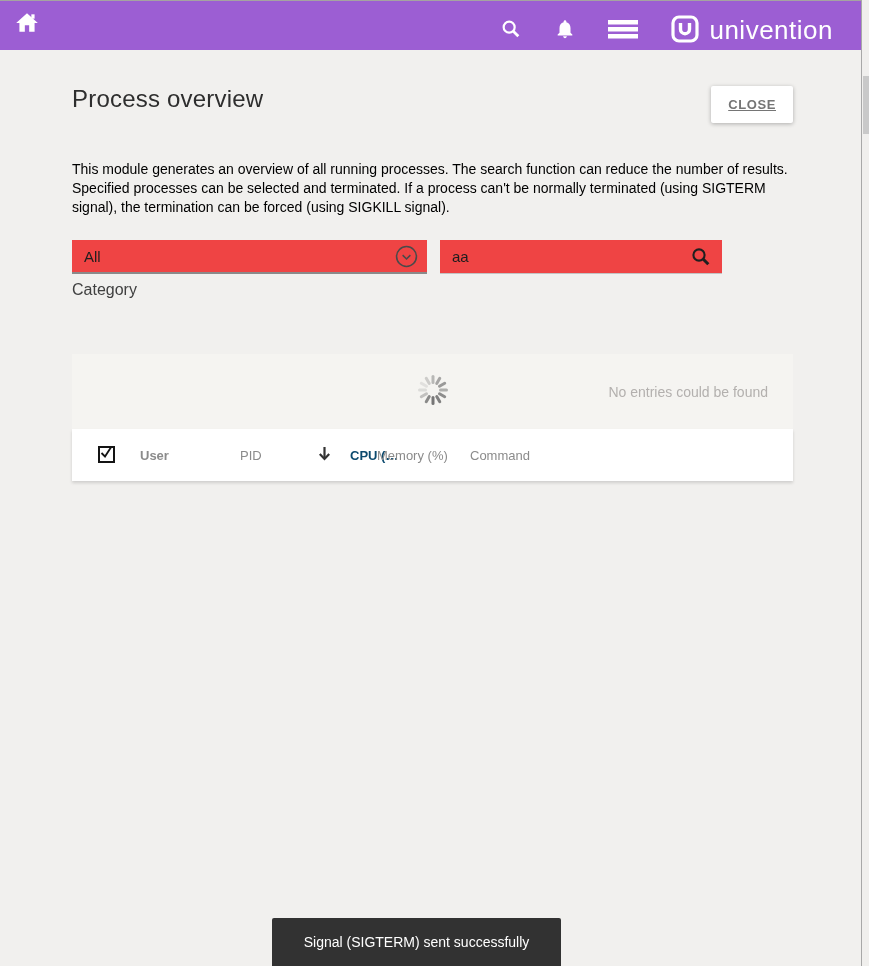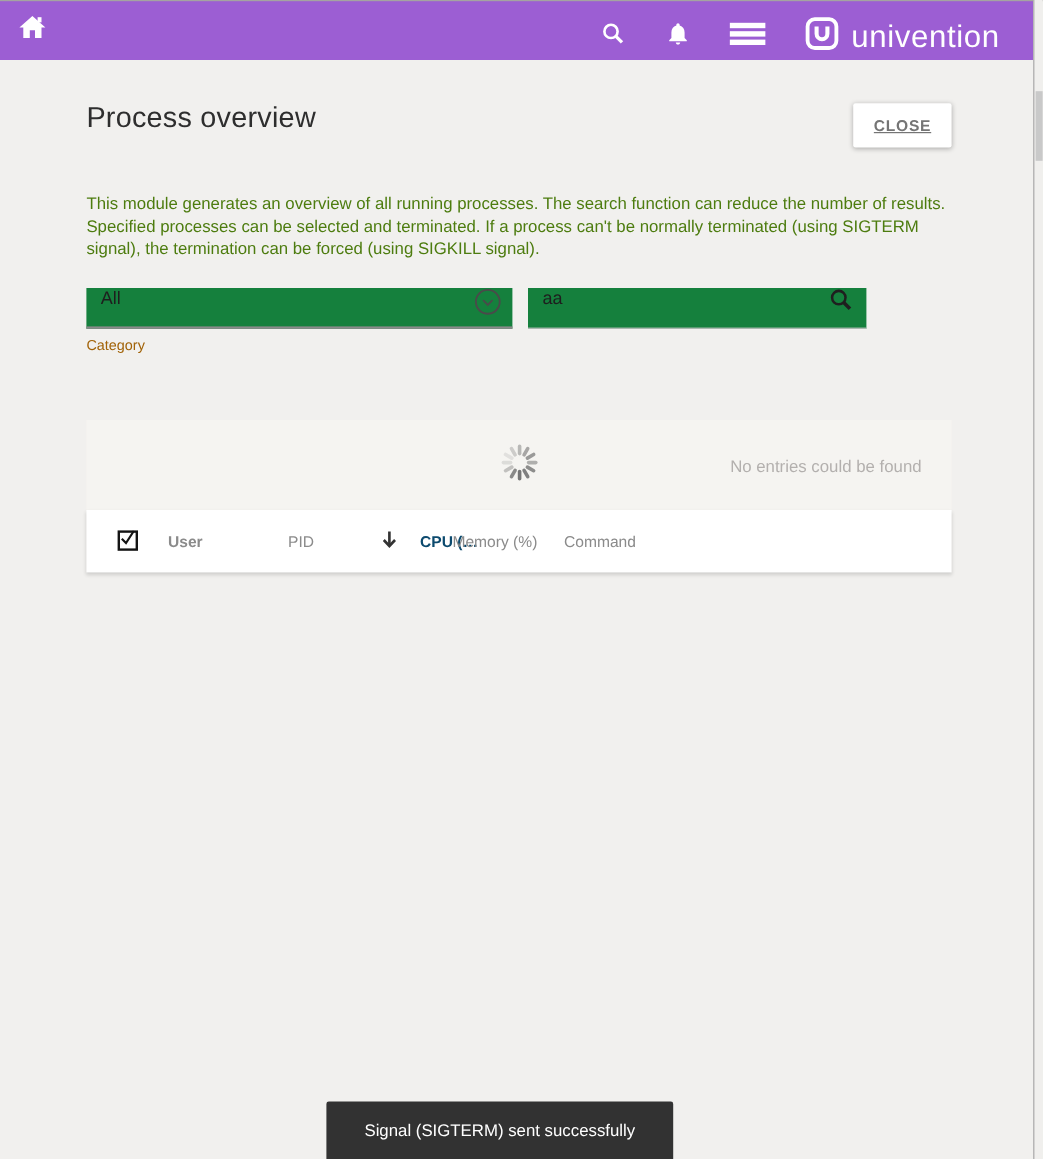--- a/index.html
+++ b/index.html
@@ -46,32 +46,32 @@
   
   .main{position:absolute;left:72px;top:50px;width:721px;}
   .title-row{margin-top:35px;display:flex;justify-content:space-between;align-items:flex-start;}
   .page-title{font-size:24px;font-weight:500;color:#2e2e2e;letter-spacing:.2px;}
   .close-btn{
     background:#fff;border:none;border-radius:2px;
     padding:11px 17px;font-family:inherit;
     font-size:13px;font-weight:bold;letter-spacing:.6px;color:#757575;
     box-shadow:0 1px 4px rgba(0,0,0,.28);cursor:pointer;margin-top:1px;text-decoration:underline;
   }
-  .description{margin-top:37px;font-size:14px;line-height:19px;color:#4d7c0f;max-width:721px;}
+  .description{margin-top:37px;font-size:14px;line-height:19px;color:#000000;max-width:721px;}
 
   .form-row{margin-top:23px;display:flex;gap:13px;}
-  .field{background:#15803d;height:34px;display:flex;align-items:flex-start;}
+  .field{background:#ef4444;height:34px;display:flex;align-items:center;}
   .field-category{width:355px;border-bottom:2px solid #8a8a8a;}
   .field-query{width:282px;border-bottom:1px solid #c3c3c3;}
   .field input{
     flex:1;border:none;outline:none;background:transparent;
     font-family:inherit;font-size:15px;color:#1e1e1e;padding-left:12px;
   }
   .field-icon{width:42px;display:flex;align-items:center;justify-content:center;cursor:pointer;}
-  .field-label{margin-top:7px;font-size:12px;color:#a16207;}
+  .field-label{margin-top:7px;font-size:16px;color:#404040;}
 
   
   .grid{margin-top:55px;width:721px;}
   .grid-loading{
     position:relative;height:75px;background:var(--grid-loading-bg);
     display:flex;align-items:center;
   }
   .spinner{position:absolute;left:50%;top:50%;transform:translate(-50%,-50%);}
   .empty-msg{margin-left:auto;padding-right:25px;font-size:14px;color:var(--faint-text);}
   .grid-header-row{

